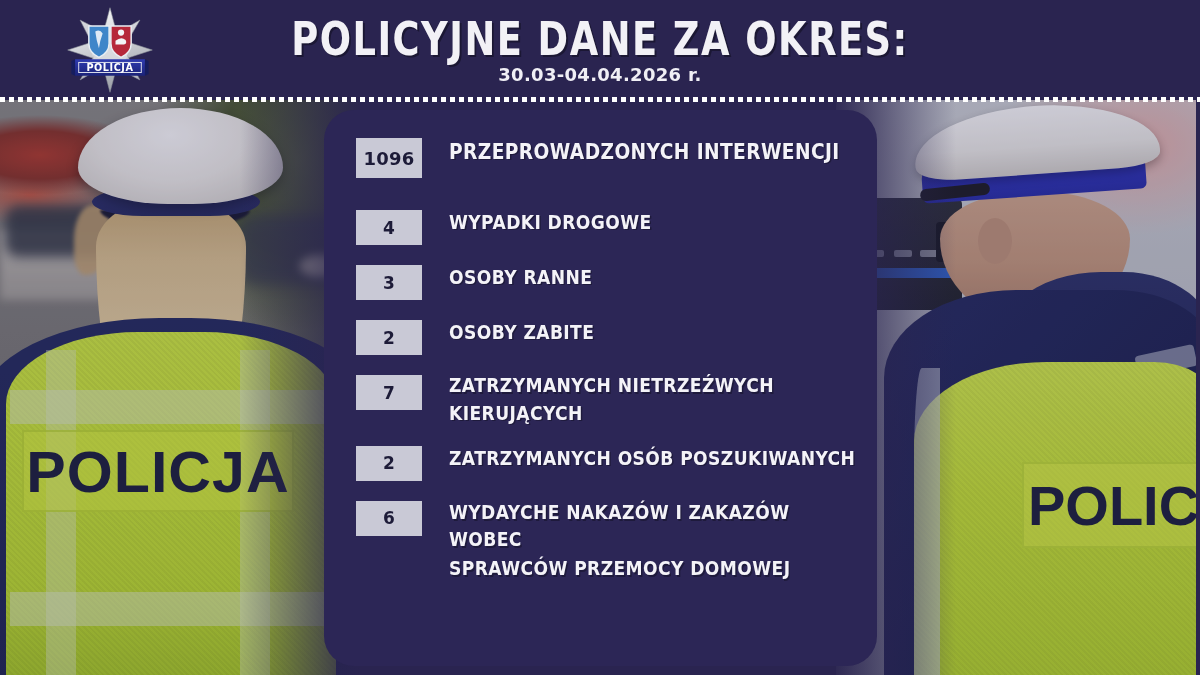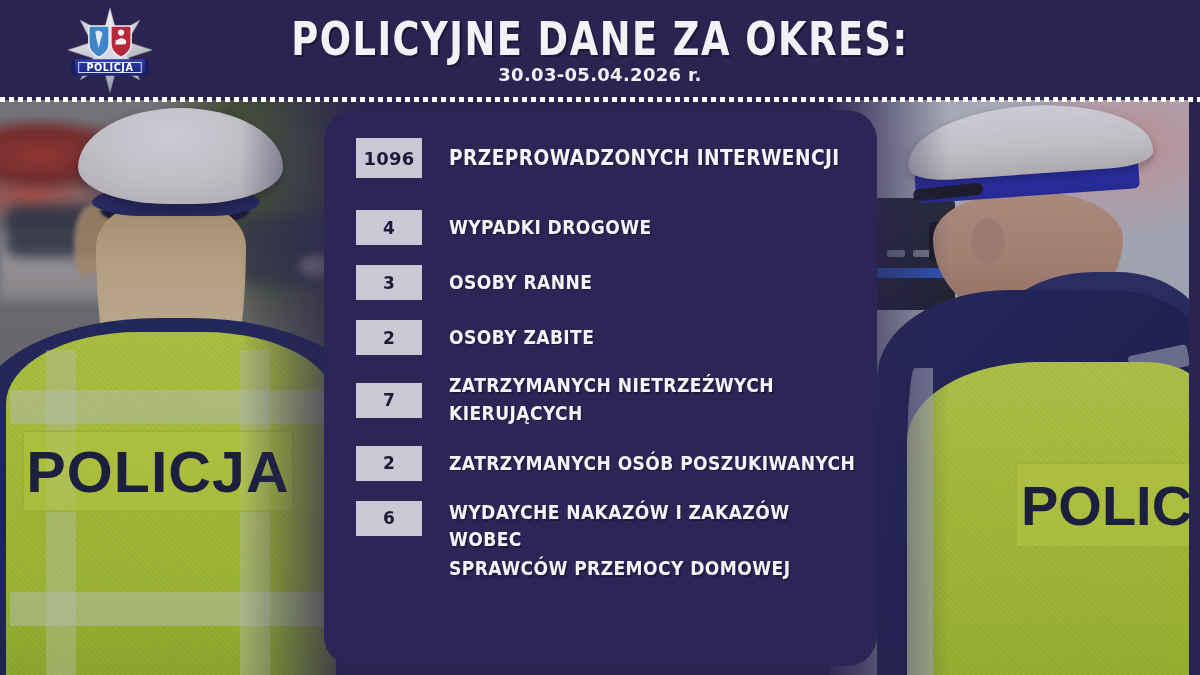--- a/index.html
+++ b/index.html
@@ -22,21 +22,21 @@
   }
 
   
   .photo {
     position: absolute;
     top: 100px;
     height: 575px;
     overflow: hidden;
   }
   .photo-left  { left: 0;  width: 360px; }
-  .photo-right { right: 11px; width: 360px; text-align: right; }
+  .photo-right { right: 4px; width: 360px; text-align: right; }
 
   
   .bg-left {
     position: absolute; inset: 0;
     background:
       
       radial-gradient(ellipse 150px 170px at 300px 60px, #5d6b3a 0%, #4a5730 55%, rgba(60,72,40,0) 100%),
       radial-gradient(ellipse 120px 130px at 330px 200px, #6a7742 0%, rgba(80,92,50,0) 100%),
       
       radial-gradient(ellipse 110px 40px at 40px 55px, #b03a2a 0%, #8a3226 60%, rgba(120,50,40,0) 100%),
@@ -268,21 +268,21 @@
     background: #2c2656;
     border-radius: 30px;
     z-index: 15;
     padding: 20px 0 0 0;
   }
 
   .rows { position: relative; width: 100%; }
 
   .row {
     display: flex;
-    align-items: center;
+    align-items: flex-start;
     padding-left: 32px;
   }
   .row-0 { margin-top: 8px;  margin-bottom: 32px; }
   .row-n { margin-bottom: 20px; }
   .row-last { margin-bottom: 0; align-items: flex-start; }
 
   .chip {
     flex: 0 0 auto;
     width: 66px; height: 35px;
     background: #c9c9d6;
@@ -406,21 +406,21 @@
 
         <path d="M12,60 L88,60 L88,78 L12,78 Z" fill="url(#ban)"></path>
         <path d="M8,62 L12,60 L12,78 L8,76 Z" fill="#161d5e"></path>
         <path d="M92,62 L88,60 L88,78 L92,76 Z" fill="#161d5e"></path>
         <rect x="16" y="63.5" width="68" height="11" fill="none" stroke="#e7eaf2" stroke-width="1"></rect>
         <text x="50" y="72.6" text-anchor="middle" font-family="DejaVu Sans, sans-serif" font-size="10.5" font-weight="bold" fill="#ffffff" letter-spacing="0.6">POLICJA</text>
       </svg>
     </div>
 
     <div class="title">POLICYJNE DANE ZA OKRES:</div>
-    <div class="subtitle">30.03-05.04.2026 r.</div>
+    <div class="subtitle">30.03-04.04.2026 r.</div>
   </div>
 
   <div class="divider"></div>
 
   <div class="panel">
     <div class="rows">
 
       <div class="row row-0">
         <div class="chip chip-lg">1096</div>
         <div class="label label-lg">PRZEPROWADZONYCH INTERWENCJI</div>

